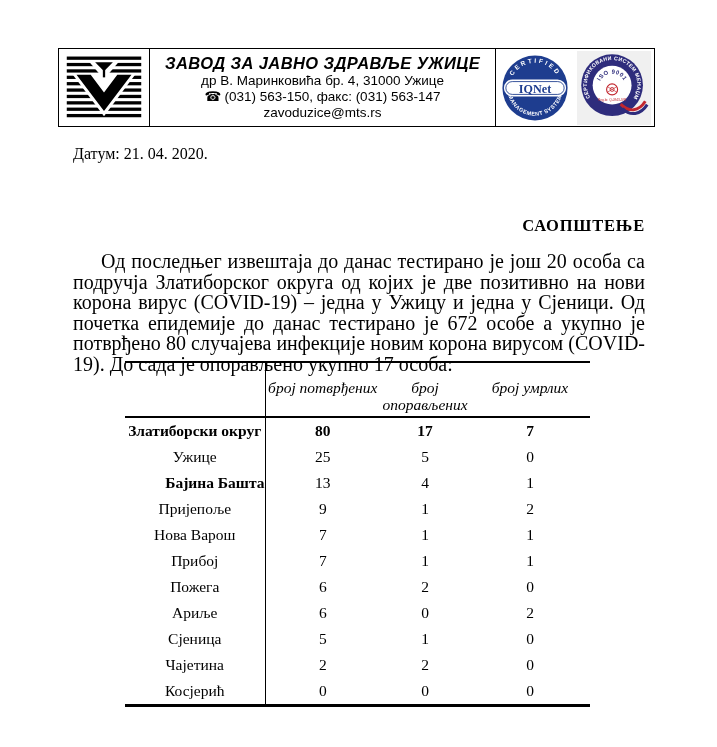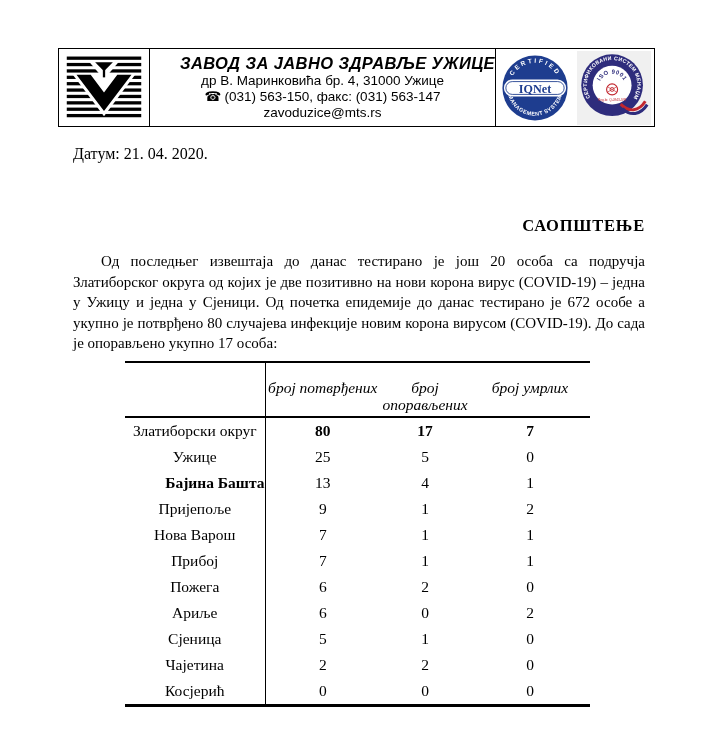--- a/index.html
+++ b/index.html
@@ -37,21 +37,20 @@
     font-family: "Liberation Sans", sans-serif;
     padding-top: 4px;
   }
   .org-name {
     font-size: 16.5px;
     font-weight: bold;
     font-style: italic;
     letter-spacing: 0.4px;
     line-height: 20px;
     white-space: nowrap;
-    text-align: right;
   }
   .org-line { font-size: 13.5px; line-height: 16px; }
   .phone-ico { margin-right: 3px; }
   .badge-cell {
     width: 158px;
     display: flex; align-items: center; justify-content: center;
     gap: 7px;
   }
   .iso-wrap { background: #f0f0f0; }
 
@@ -67,21 +66,21 @@
     width: 573px;
     text-align: right;
     font-size: 16.5px;
     font-weight: bold;
     letter-spacing: 0.8px;
   }
   .body-par {
     position: absolute;
     left: 73px; top: 251px;
     width: 572px;
-    font-size: 15px;
+    font-size: 20px;
     line-height: 20.6px;
     text-align: justify;
     text-indent: 28px;
   }
 
   
   table.covid {
     position: absolute;
     left: 125px; top: 361px;
     width: 465px;
@@ -202,21 +201,21 @@
     <thead>
       <tr>
         <th class="name-col"></th>
         <th>број потврђених</th>
         <th>број опорављених</th>
         <th>број умрлих</th>
       </tr>
     </thead>
     <tbody>
         <tr class="bold-row">
-          <td class="name-col" style="font-weight: normal;">Златиборски округ</td>
+          <td class="name-col" style="font-weight: bold;">Златиборски округ</td>
           <td>80</td>
           <td>17</td>
           <td>7</td>
         </tr>
         <tr>
           <td class="name-col" style="font-weight: normal;">Ужице</td>
           <td>25</td>
           <td>5</td>
           <td>0</td>
         </tr>

